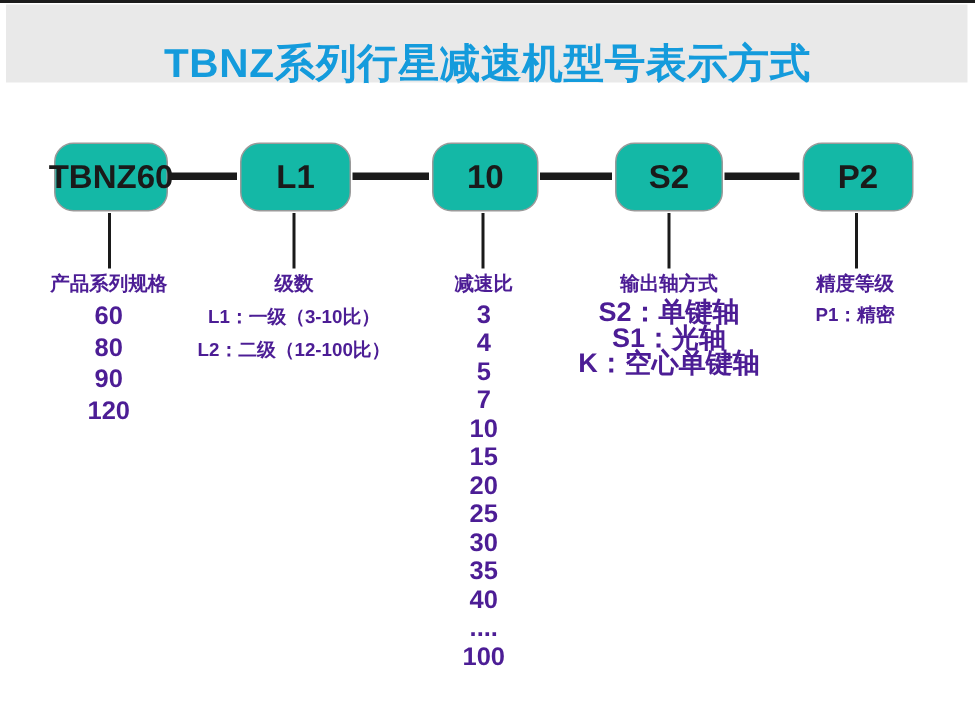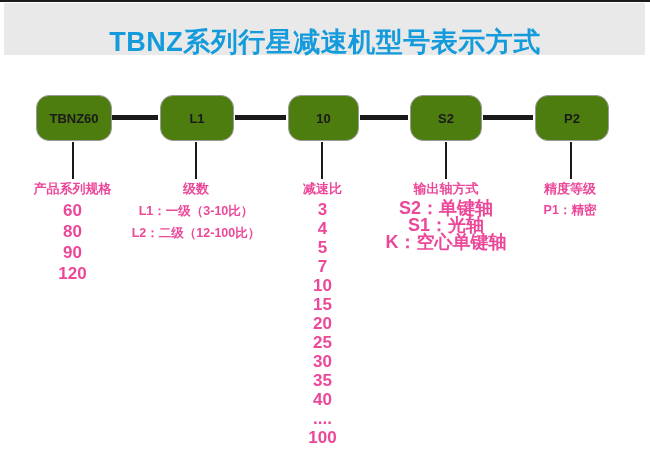--- a/index.html
+++ b/index.html
@@ -32,49 +32,49 @@
     line-height: 32px;
     font-weight: bold;
     color: #149bdc;
     letter-spacing: 0.5px;
     margin-top: 24px;
   }
   .box {
     position: absolute;
     top: 95px;
     height: 44px;
-    background: #4d7c0f;
+    background: #14b8a6;
     border: 1px solid #9a9a9a;
     border-radius: 13px;
     display: flex;
     align-items: center;
     justify-content: center;
     font-weight: bold;
-    font-size: 13px;
+    font-size: 22px;
     color: #1a1a1a;
   }
   .hconn {
     position: absolute;
     top: 115px;
     height: 5px;
     background: #1a1a1a;
   }
   .vline {
     position: absolute;
     top: 142px;
     height: 37px;
     width: 2px;
     background: #1a1a1a;
   }
   .col {
     position: absolute;
     top: 181px;
     text-align: center;
     font-weight: bold;
-    color: #ec4899;
+    color: #4c1d95;
   }
   .col .hdr {
     font-size: 13px;
     line-height: 15px;
     margin-bottom: 4px;
   }
   .col .item { font-size: 17px; }
   .col-1 .item { line-height: 21px; }
   .col-2 .item { font-size: 12.5px; line-height: 22px; }
   .col-3 .item { line-height: 19px; }

